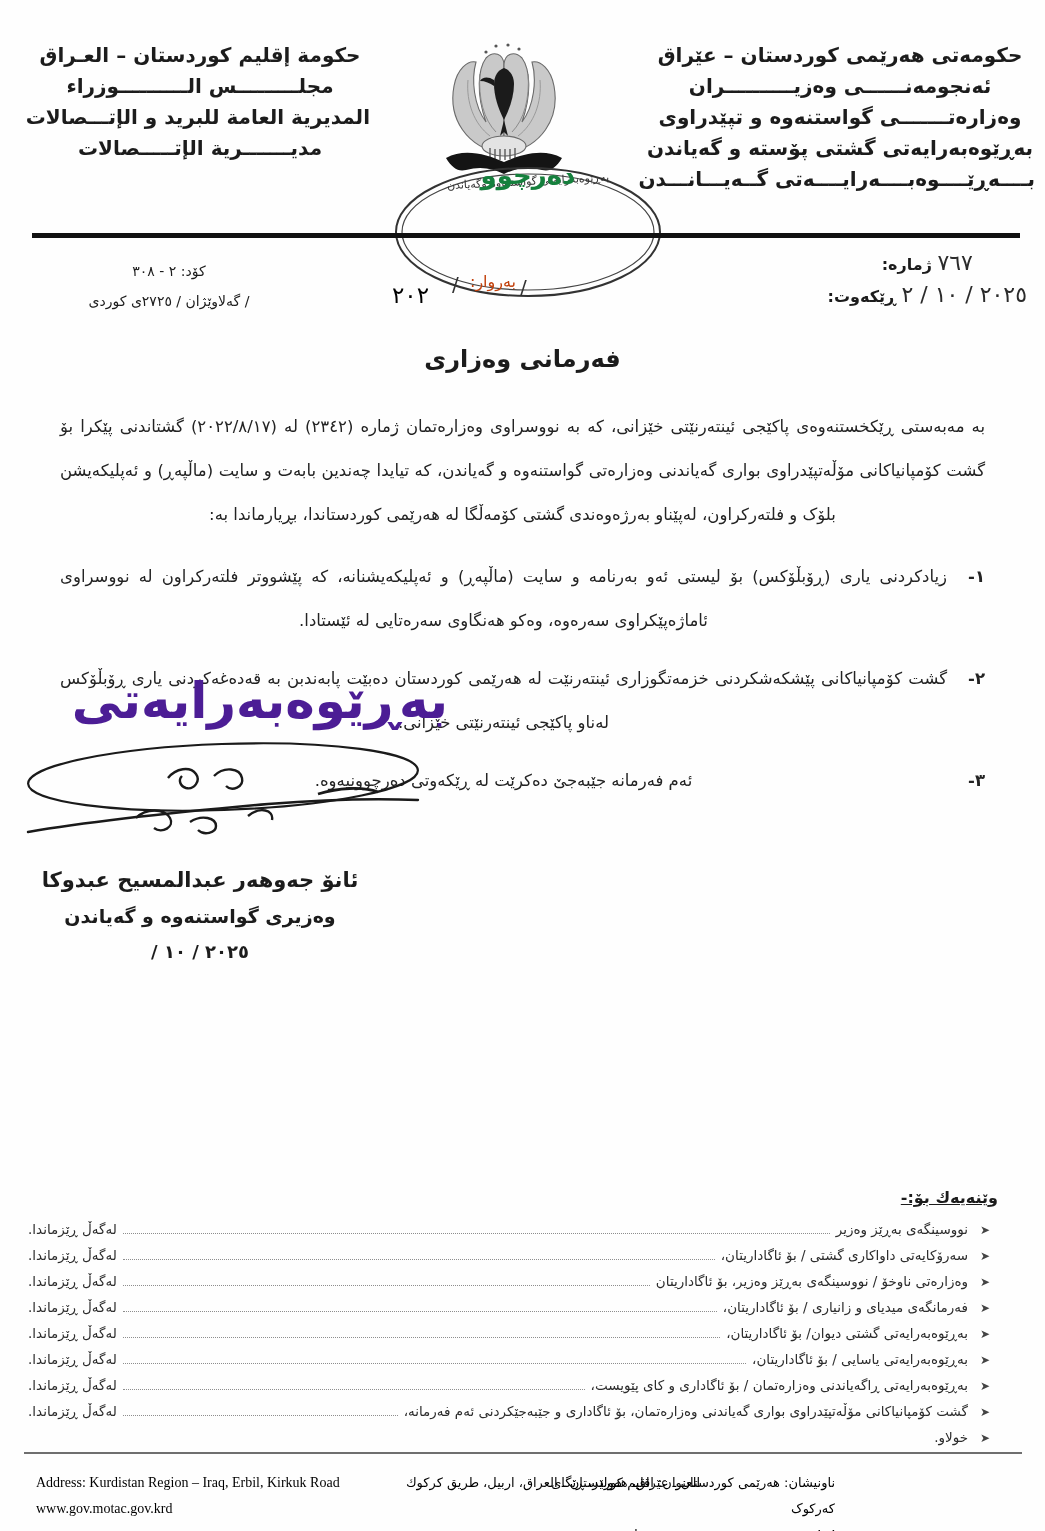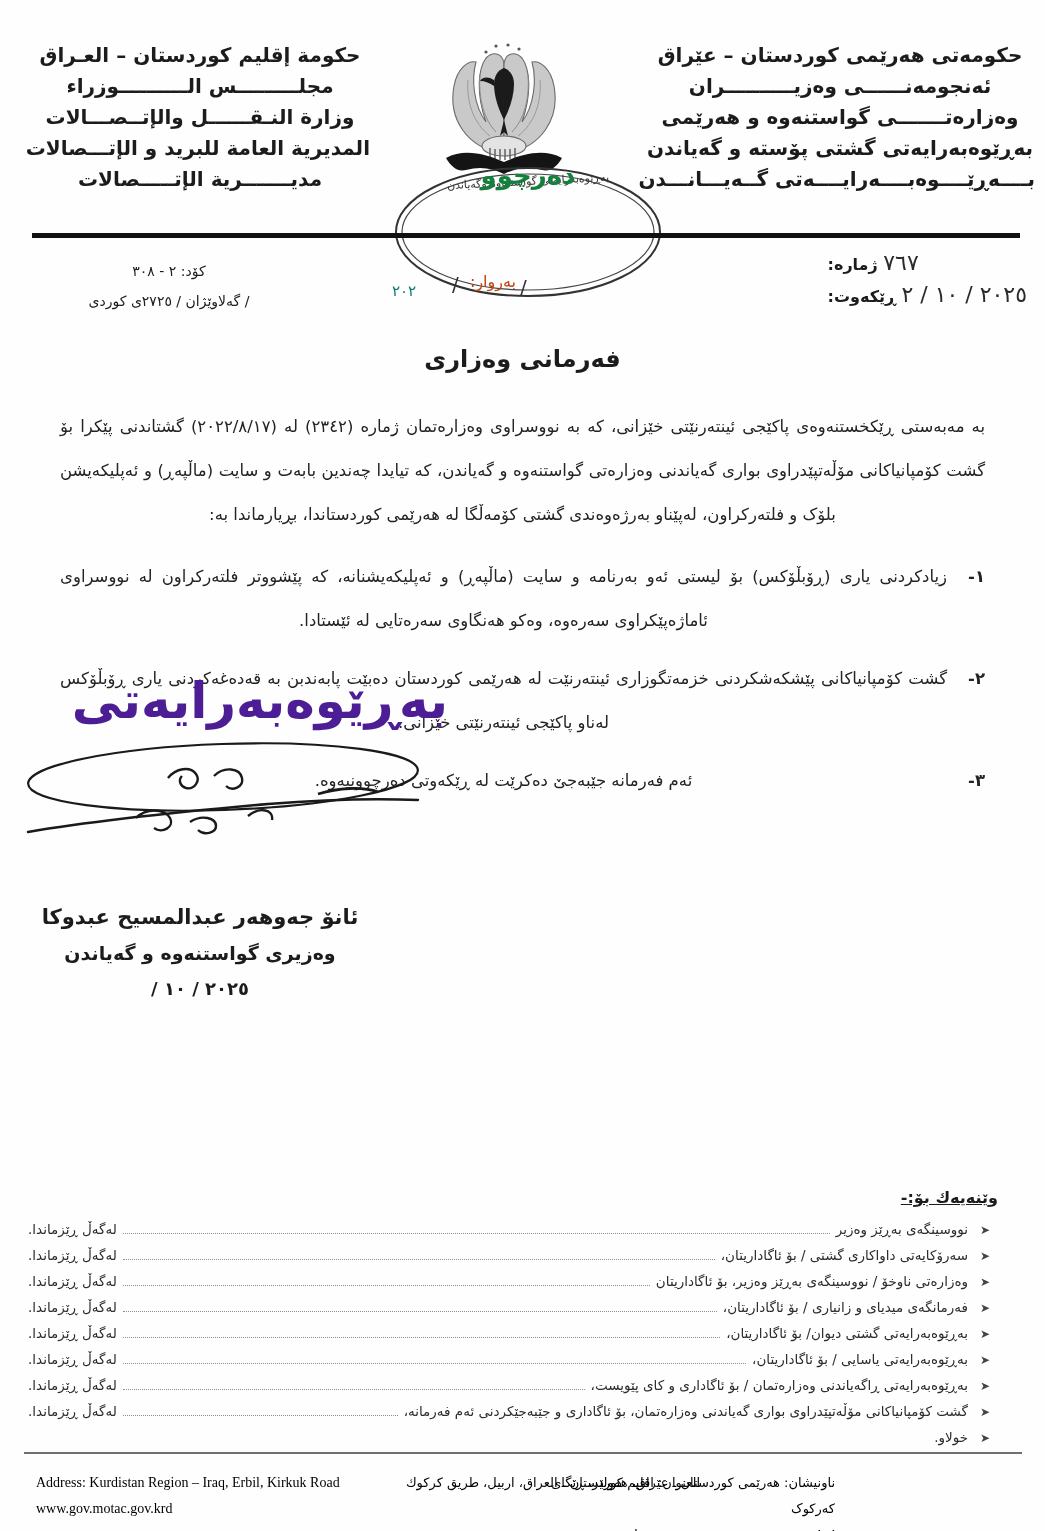--- a/index.html
+++ b/index.html
@@ -97,21 +97,21 @@
     width: 988px;
     height: 5px;
     background: #111;
   }
 
   
   .ref-right {
     position: absolute;
     top: 248px;
     right: 18px;
-    text-align: left;
+    text-align: center;
     font-size: 16px;
     line-height: 30px;
     font-weight: 600;
   }
   .ref-right .hand {
     font-size: 22px;
     font-weight: 400;
     letter-spacing: 5px;
     color: #2b2b2b;
   }
@@ -130,22 +130,22 @@
     position: absolute;
     top: 272px;
     left: 470px;
     font-size: 16px;
     color: #c2410c;
   }
   .stamp-no {
     position: absolute;
     top: 282px;
     left: 392px;
-    font-size: 15px;
-    color: #0f766e;
+    font-size: 23px;
+    color: #000000;
     letter-spacing: 2px;
   }
   .stamp-slash1 { position:absolute; top:272px; left:452px; font-size:20px; color:#333; }
   .stamp-slash2 { position:absolute; top:275px; left:520px; font-size:20px; color:#333; }
 
   
   .doc-title {
     position: absolute;
     top: 345px;
     left: 0;
@@ -223,21 +223,21 @@
     font-size: 50px;
     font-weight: 700;
     color: #0d0d0d;
     white-space: nowrap;
   }
   .wm-svg { position: absolute; left: 0; top: 0; }
 
   
   .sig-block {
     position: absolute;
-    top: 899px;
+    top: 862px;
     left: 0;
     width: 400px;
     text-align: center;
     direction: rtl;
     line-height: 36px;
   }
   .sig-name {
     font-size: 21px;
     font-weight: 700;
   }
@@ -345,29 +345,28 @@
 </head>
 <body>
 
 <div class="page">
 
   <div class="header">
 
     <div class="hdr-block hdr-ar">
       <span class="hdr-line">حكومة إقليم كوردستان – العـراق</span>
       <span class="hdr-line">مجلـــــــــس الــــــــــوزراء</span>
-      <span class="hdr-line">وزارة النـقــــــل والإتــصـــالات</span>
       <span class="hdr-line">المديرية العامة للبريد و الإتـــصالات</span>
       <span class="hdr-line">مديـــــــرية الإتـــــصالات</span>
     </div>
 
     <div class="hdr-block hdr-ku">
       <span class="hdr-line">حكومەتی هەرێمی كوردستان – عێراق</span>
       <span class="hdr-line">ئەنجومەنــــــی وەزیــــــــــران</span>
-      <span class="hdr-line">وەزارەتـــــــی گواستنەوە و هەرێمی</span>
+      <span class="hdr-line">وەزارەتـــــــی گواستنەوە و تپێدراوی</span>
       <span class="hdr-line">بەڕێوەبەرایەتی گشتی پۆستە و گەیاندن</span>
       <span class="hdr-line">بــــەڕێــــوەبــــەرایــــەتی گــەیـــانـــدن</span>
     </div>
 
     <svg class="emblem" viewBox="0 0 160 160">
       <g>
         <circle cx="62" cy="16" r="1.6" fill="#555"></circle>
         <circle cx="72" cy="10" r="1.6" fill="#555"></circle>
         <circle cx="84" cy="9" r="1.6" fill="#555"></circle>
         <circle cx="95" cy="13" r="1.6" fill="#555"></circle>

